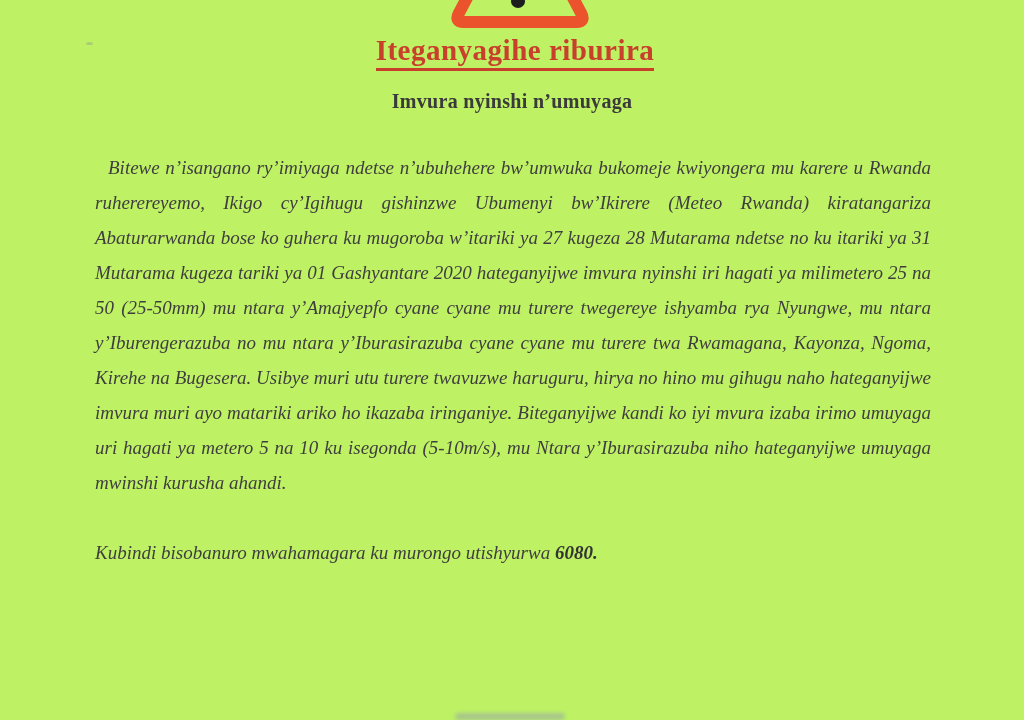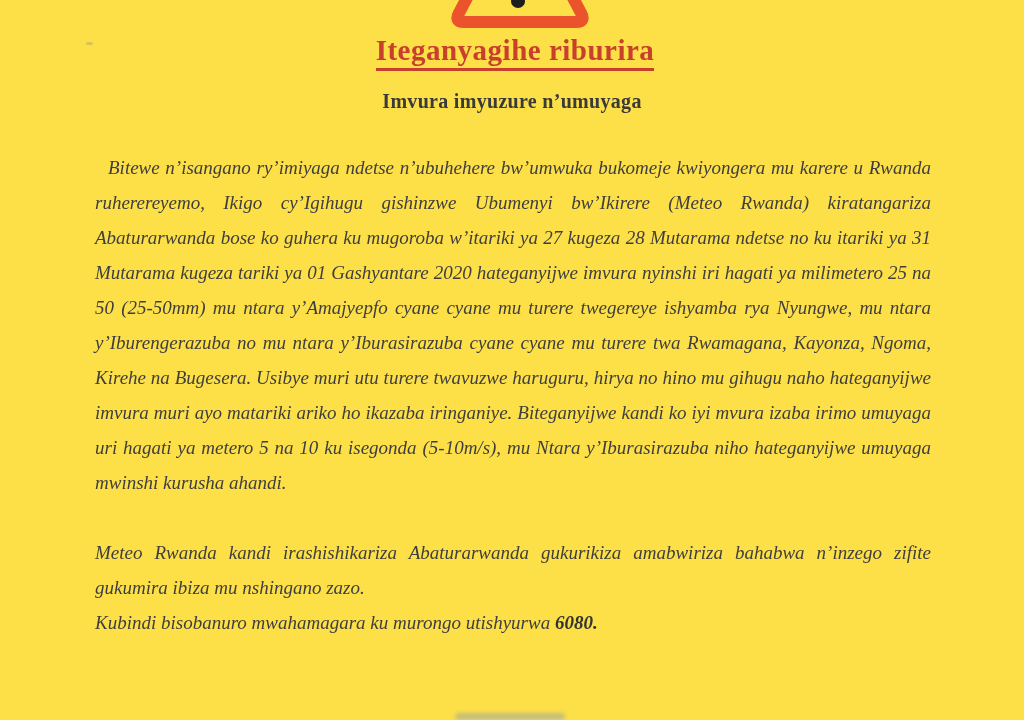--- a/index.html
+++ b/index.html
@@ -12,21 +12,21 @@
     height: 720px;
     overflow: hidden;
     position: relative;
     font-family: "Liberation Serif", "DejaVu Serif", serif;
     -webkit-font-smoothing: antialiased;
   }
   .page {
     position: relative;
     width: 1024px;
     height: 720px;
-    background: #fde047;
+    background: #bef264;
   }
   
   .tri-row {
     position: absolute;
     top: 0;
     left: 445px;
     width: 150px;
     height: 28px;
     overflow: hidden;
   }
@@ -126,26 +126,25 @@
       <path d="M24,-6 L14,13 Q9,22 19,22 L131,22 Q141,22 136,13 L126,-6" fill="none" stroke="#ea532b" stroke-width="12" stroke-linejoin="round" stroke-linecap="round"></path>
       <ellipse cx="73" cy="1.5" rx="7" ry="6.5" fill="#1d1d1d"></ellipse>
     </svg>
   </div>
 
   <div class="title-row">
     <h1 class="doc-title">Iteganyagihe riburira</h1>
   </div>
 
   <div class="subtitle-row">
-    <h2 class="doc-subtitle">Imvura imyuzure n’umuyaga</h2>
+    <h2 class="doc-subtitle">Imvura nyinshi n’umuyaga</h2>
   </div>
 
   <div class="content">
     <p class="para-first">Bitewe n’isangano ry’imiyaga ndetse n’ubuhehere bw’umwuka bukomeje kwiyongera mu karere u Rwanda ruherereyemo, Ikigo cy’Igihugu gishinzwe Ubumenyi bw’Ikirere (Meteo Rwanda) kiratangariza Abaturarwanda bose ko guhera ku mugoroba w’itariki ya 27 kugeza 28 Mutarama ndetse no ku itariki ya 31 Mutarama kugeza tariki ya 01 Gashyantare 2020 hateganyijwe imvura nyinshi iri hagati ya milimetero 25 na 50 (25-50mm) mu ntara y’Amajyepfo cyane cyane mu turere twegereye ishyamba rya Nyungwe, mu ntara y’Iburengerazuba no mu ntara y’Iburasirazuba cyane cyane mu turere twa Rwamagana, Kayonza, Ngoma, Kirehe na Bugesera. Usibye muri utu turere twavuzwe haruguru, hirya no hino mu gihugu naho hateganyijwe imvura muri ayo matariki ariko ho ikazaba iringaniye. Biteganyijwe kandi ko iyi mvura izaba irimo umuyaga uri hagati ya metero 5 na 10 ku isegonda (5-10m/s), mu Ntara y’Iburasirazuba niho hateganyijwe umuyaga mwinshi kurusha ahandi.</p>
-    <p>Meteo Rwanda kandi irashishikariza Abaturarwanda gukurikiza amabwiriza bahabwa n’inzego zifite gukumira ibiza mu nshingano zazo.</p>
     <p class="para-hotline">
       <span>Kubindi bisobanuro mwahamagara ku murongo utishyurwa </span><strong class="hotline-number">6080.</strong>
     </p>
   </div>
 
   <div class="speck"></div>
   <div class="bottom-smudge"></div>
 
 </div>
 

